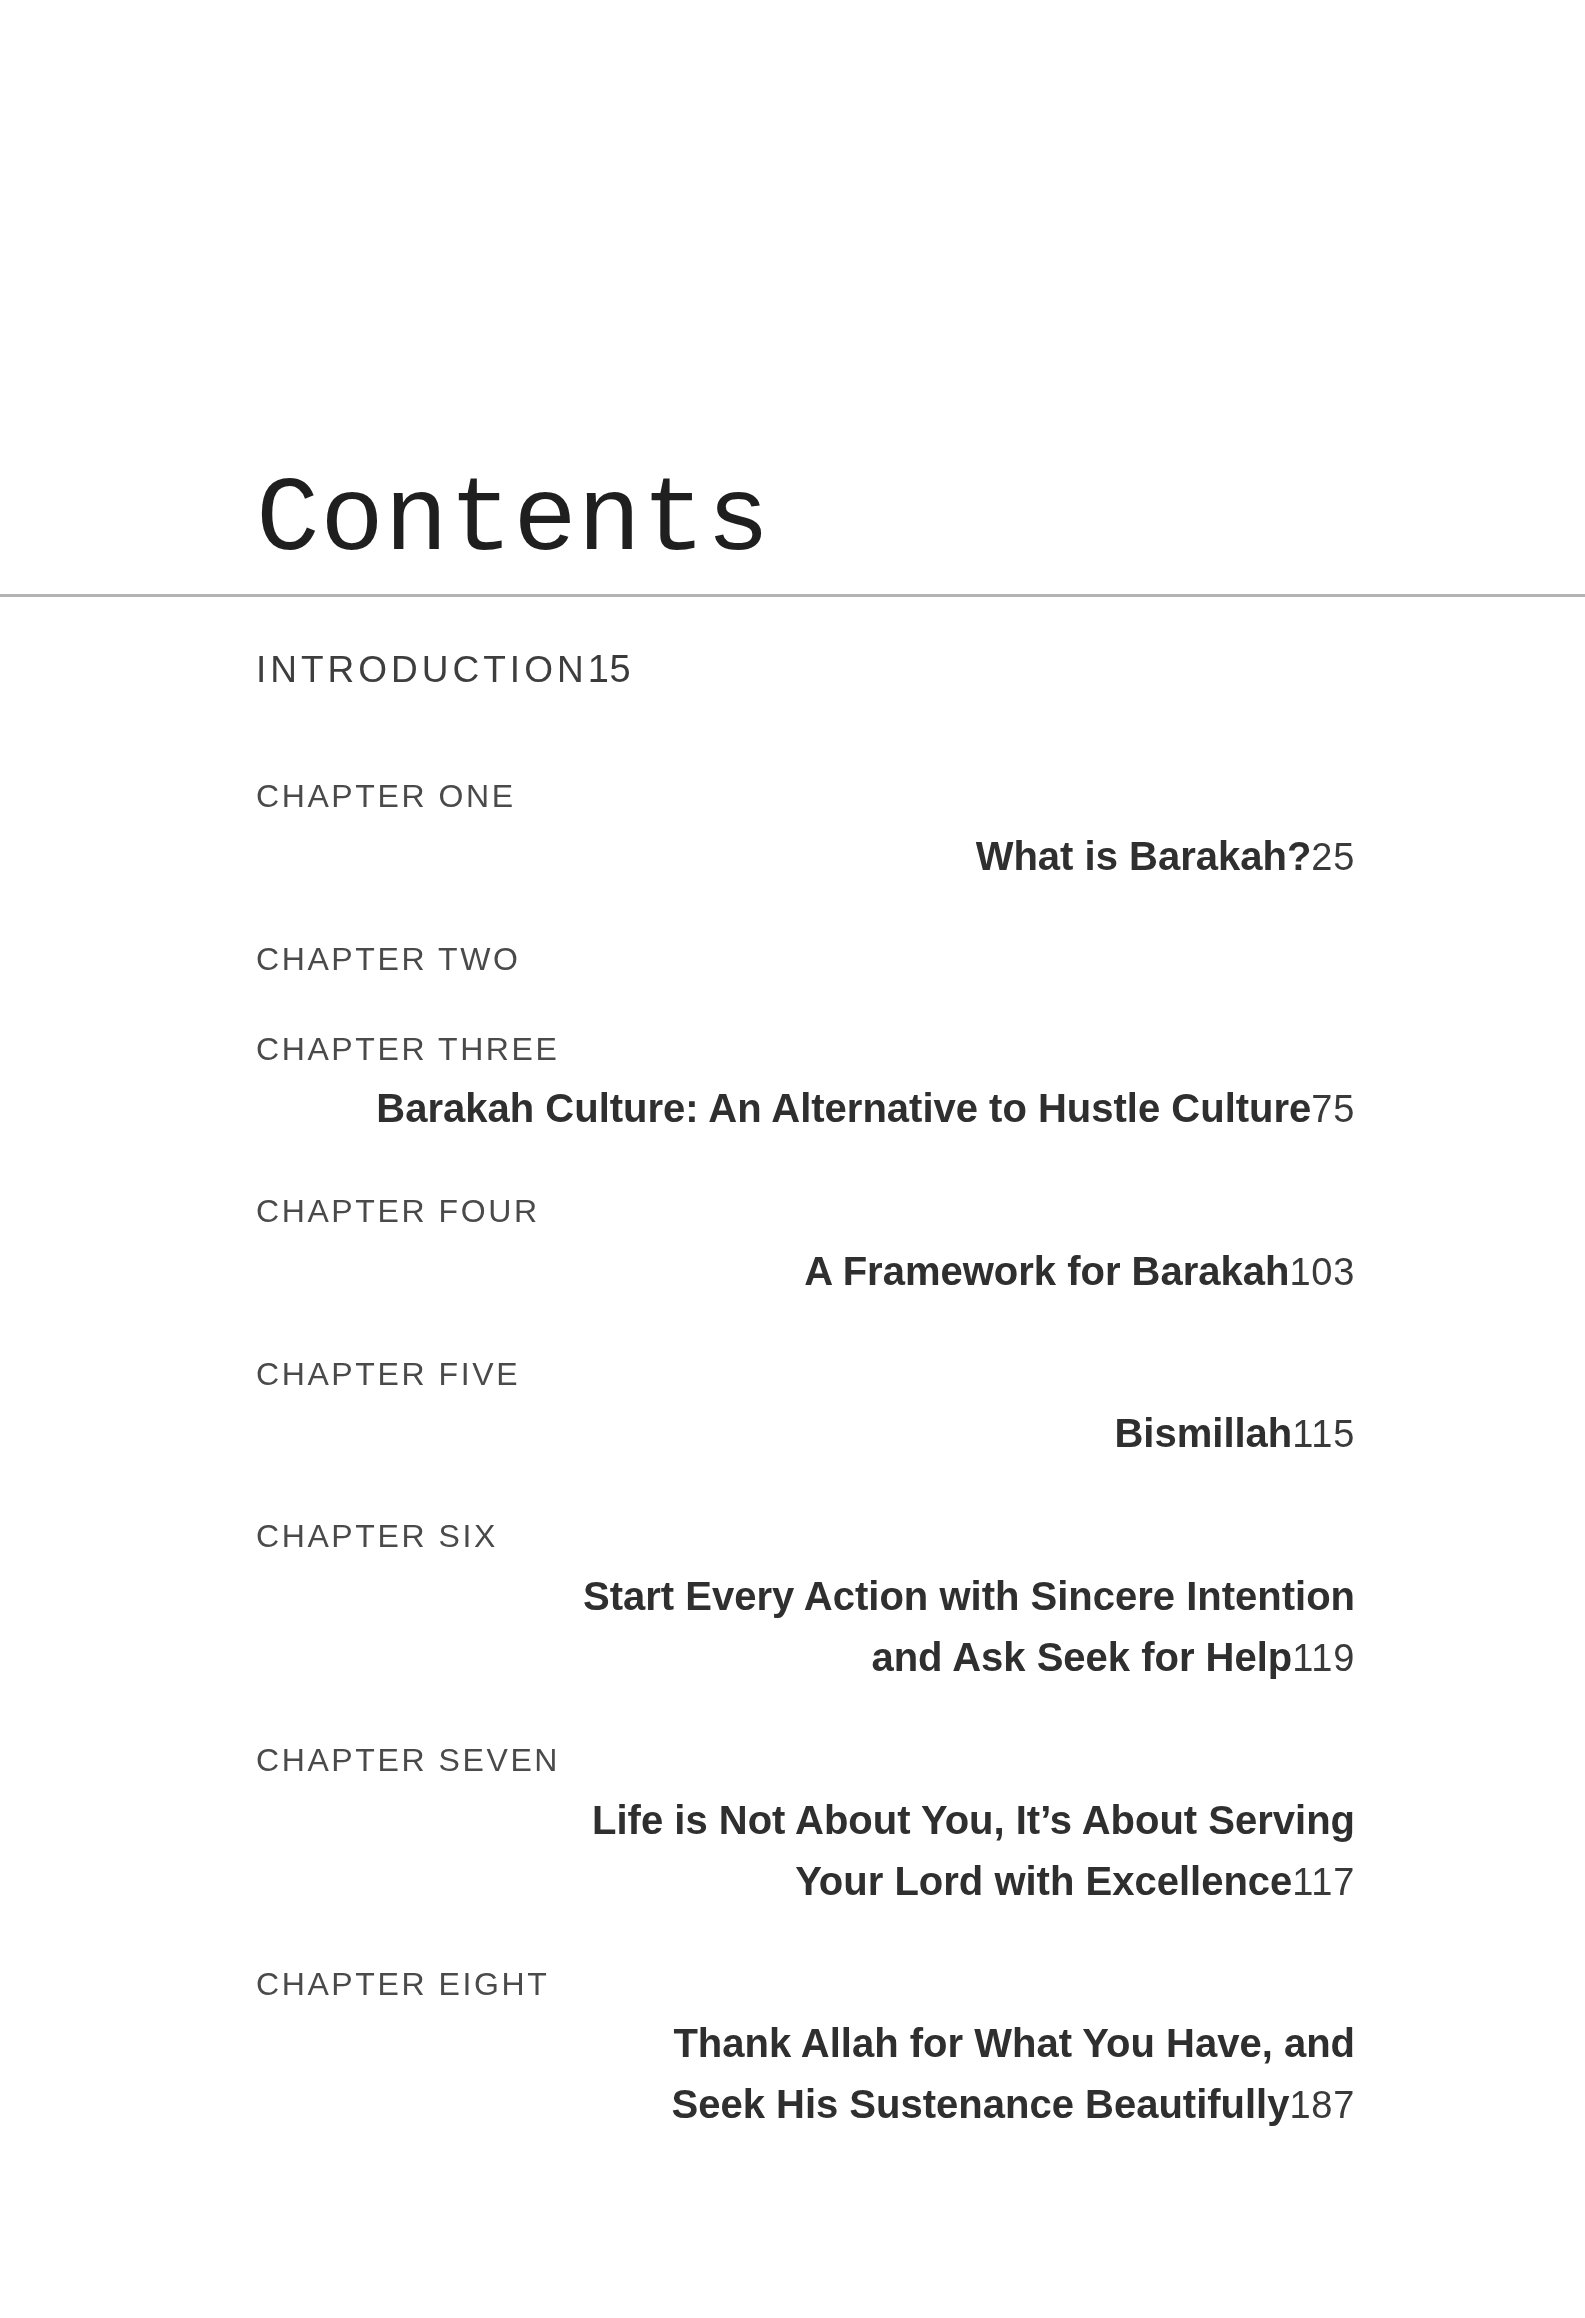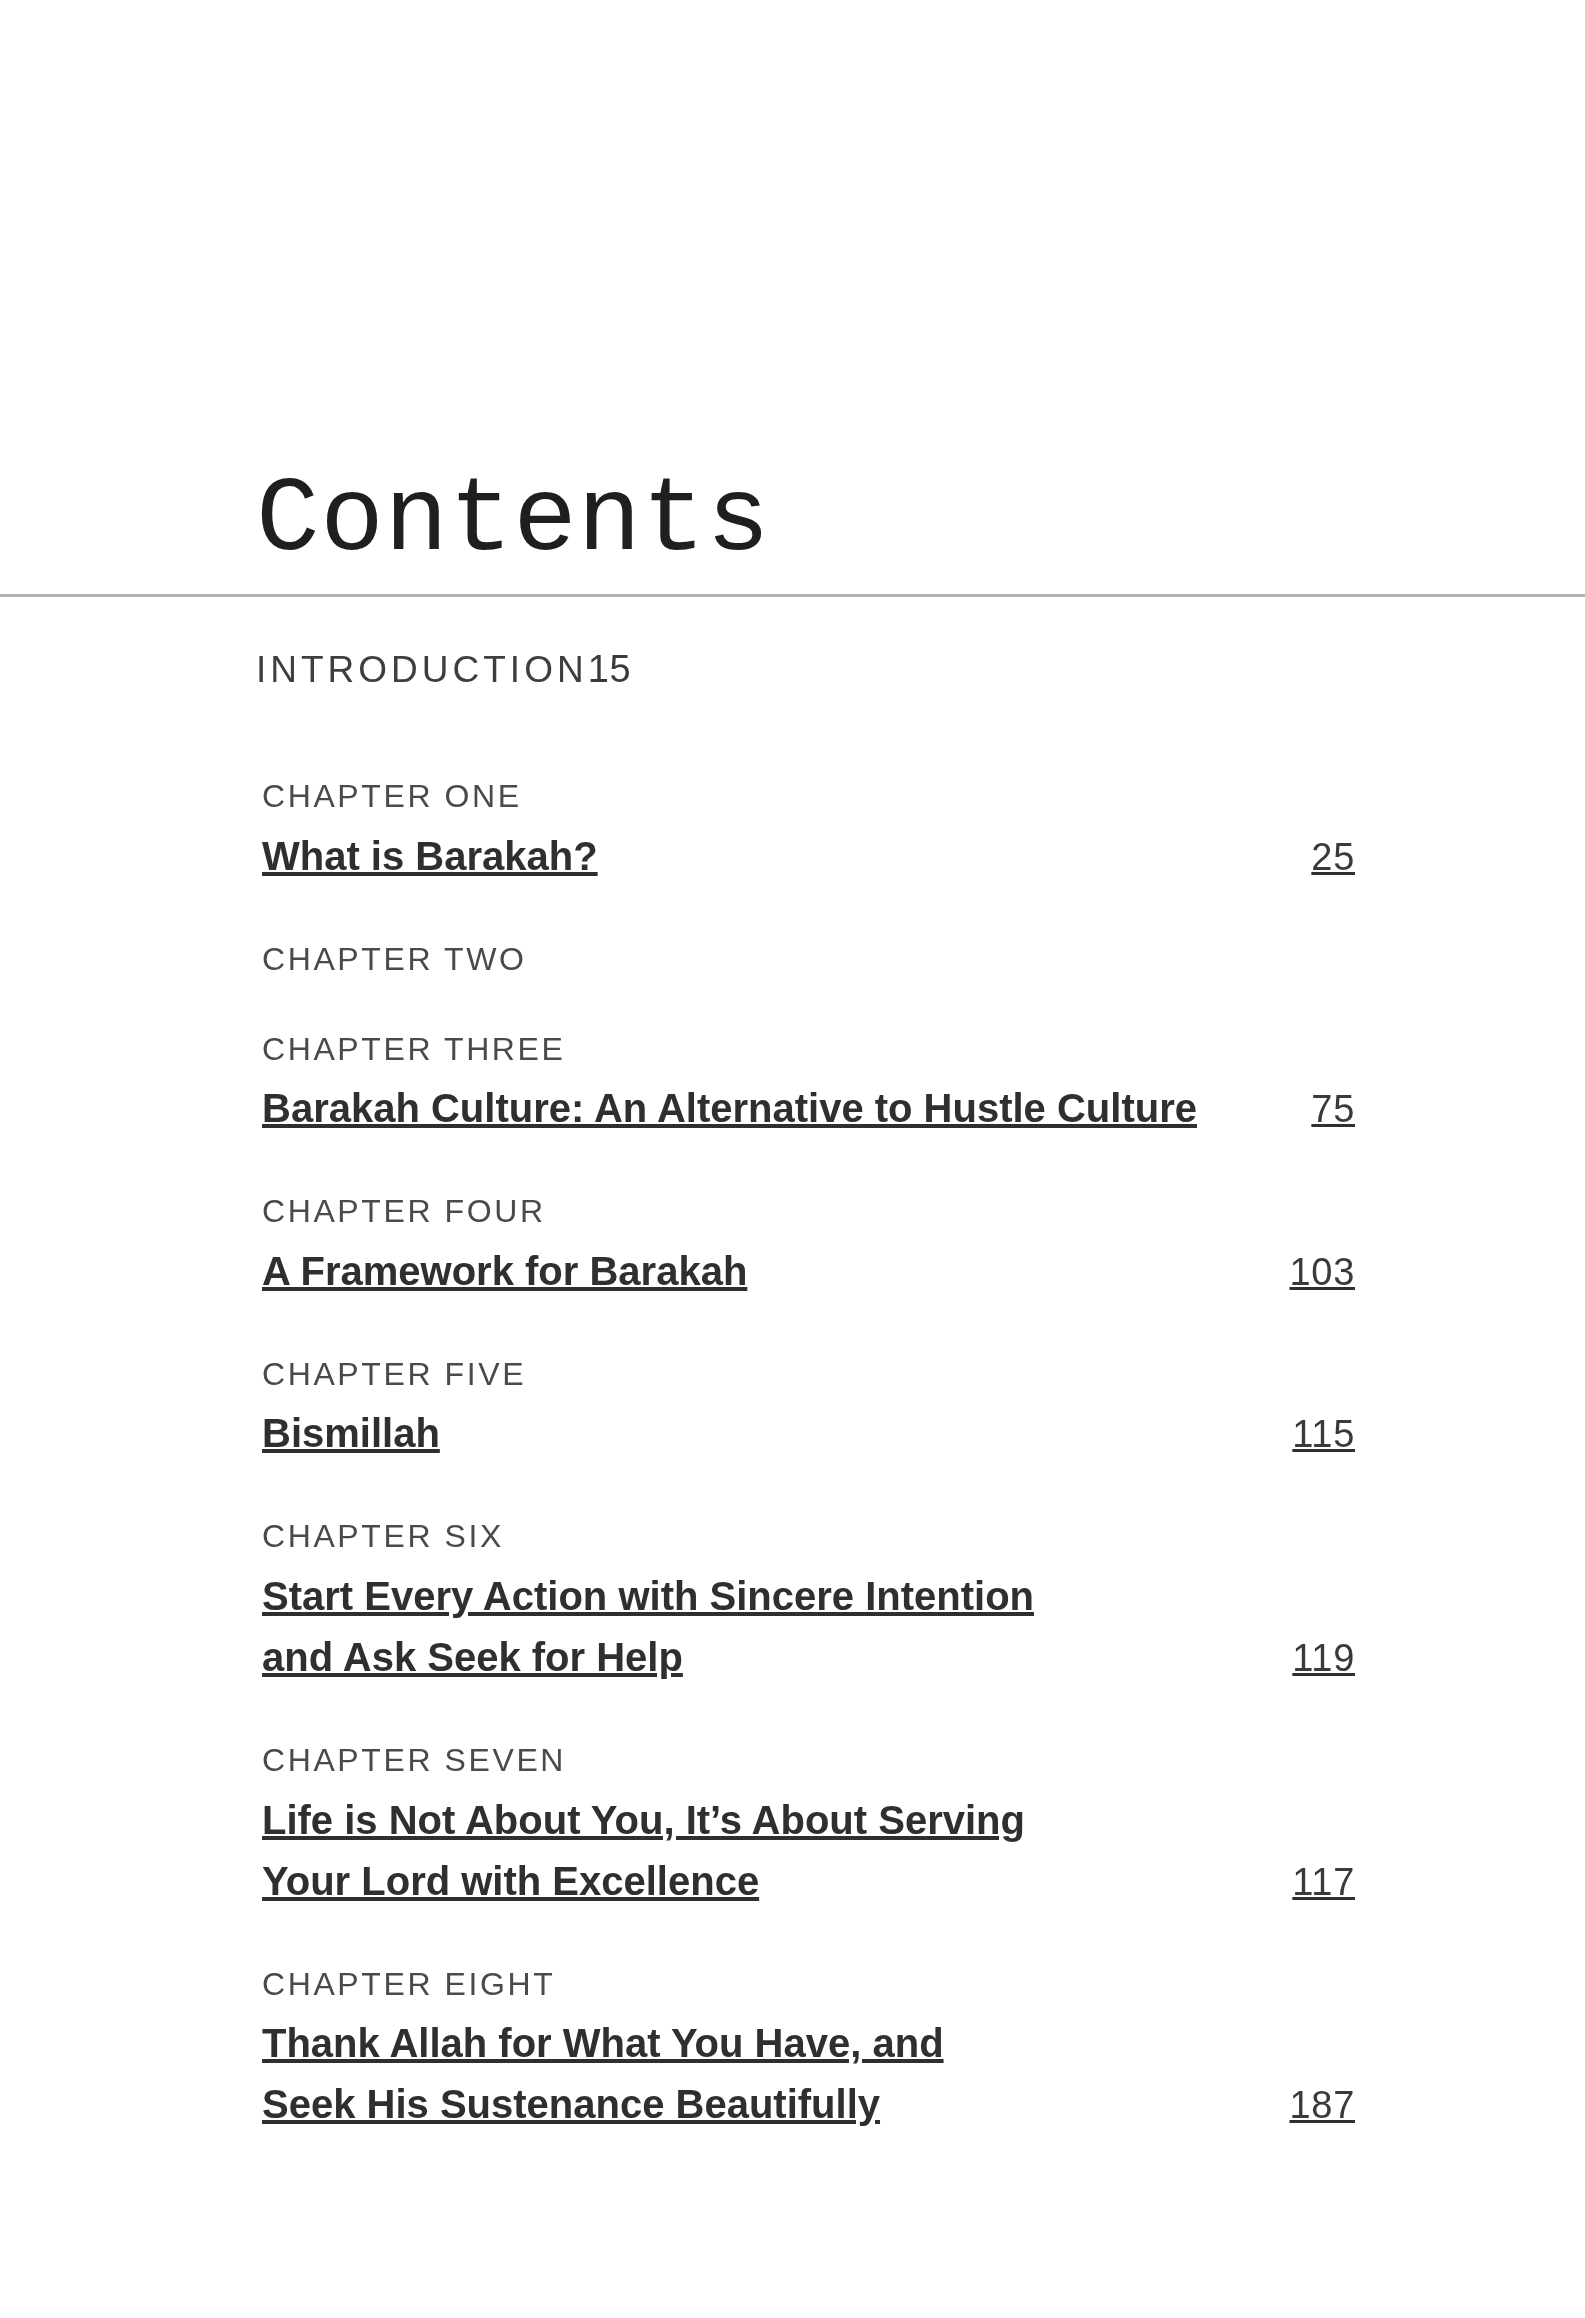--- a/index.html
+++ b/index.html
@@ -44,38 +44,37 @@
     height: 46px;
     line-height: 46px;
     margin-bottom: 86px;
   }
   .intro-label {
     font-size: 37px;
     font-weight: 400;
     letter-spacing: 4px;
     color: #3e3e3e;
   }
-  .entry { margin-bottom: 53px; margin-left: 6px; }
+  .entry { margin-bottom: 53px; }
   .entry-label {
     font-size: 32px;
     font-weight: 400;
     letter-spacing: 2.6px;
     line-height: 37px;
     color: #4a4a4a;
     margin-bottom: 10.6px;
   }
   .title-line {
     display: flex;
-    justify-content: space-between;
+    justify-content: flex-end;
     align-items: baseline;
     line-height: 61px;
     font-size: 40px;
     font-weight: 700;
     color: #2f2f2f;
-    text-decoration: underline;
   }
   .page-num {
     font-size: 38px;
     font-weight: 400;
     color: #3a3a3a;
     letter-spacing: 0.7px;
   }
 </style>
 </head>
 <body>

